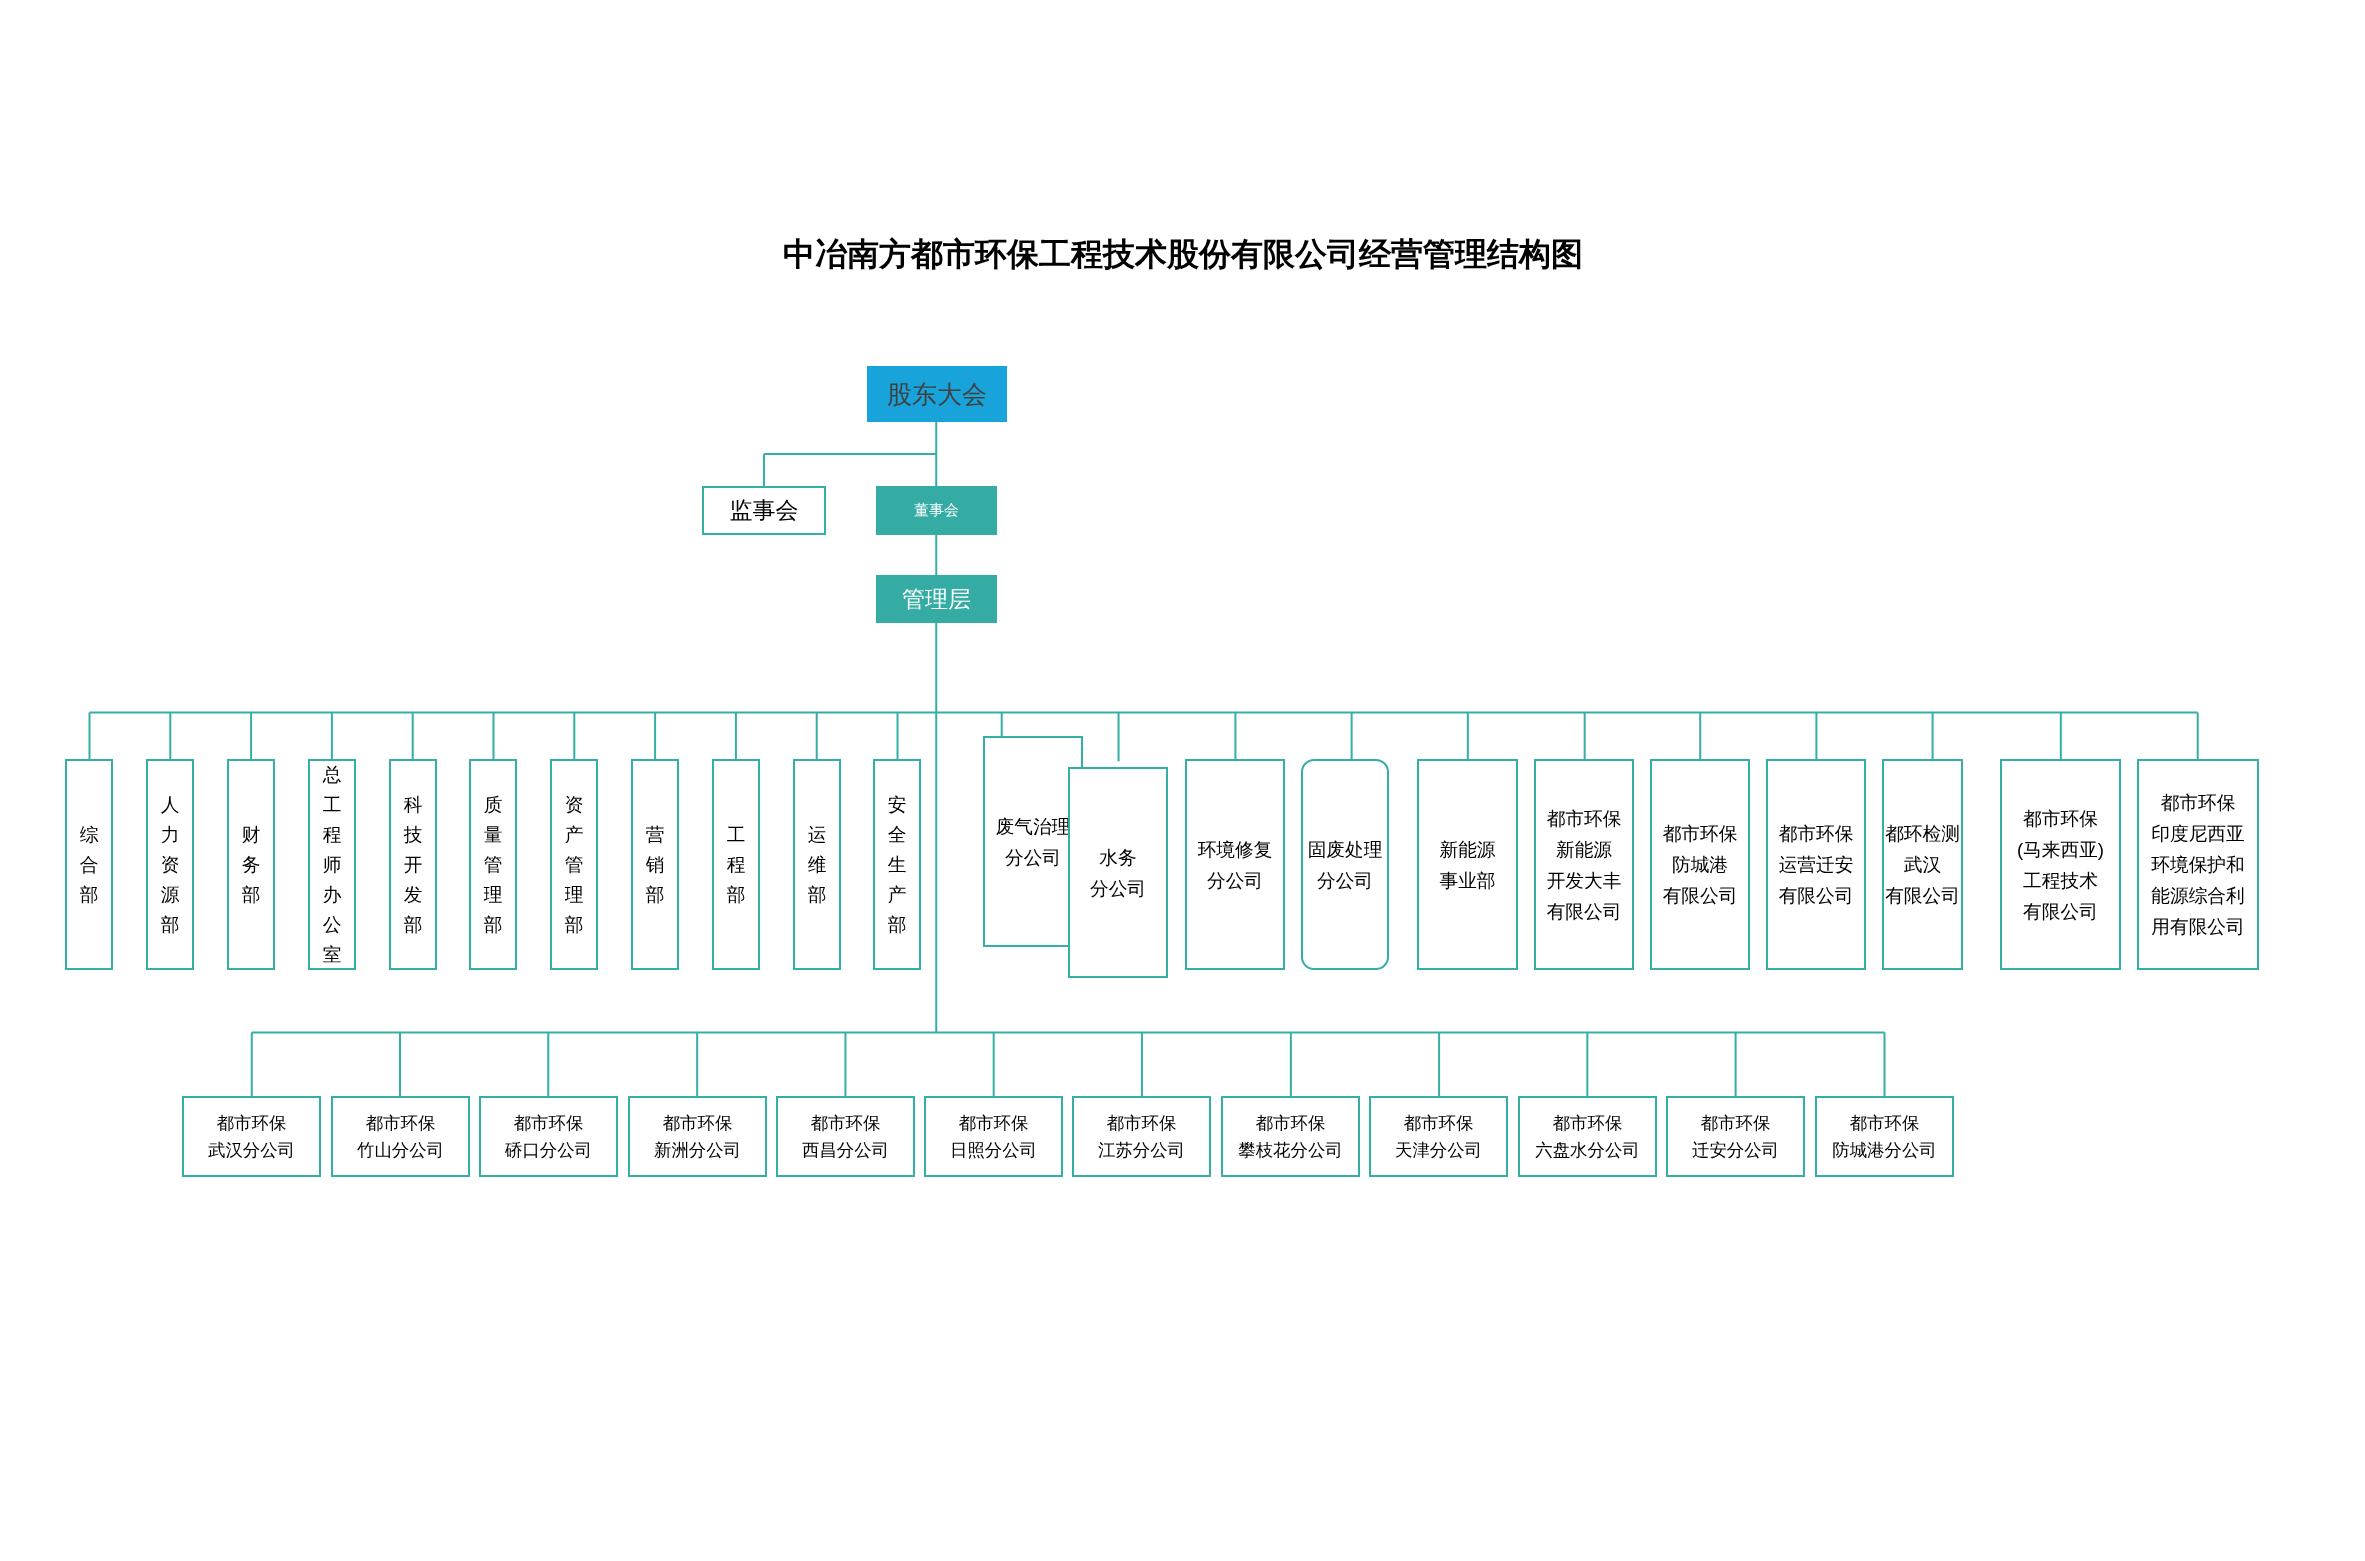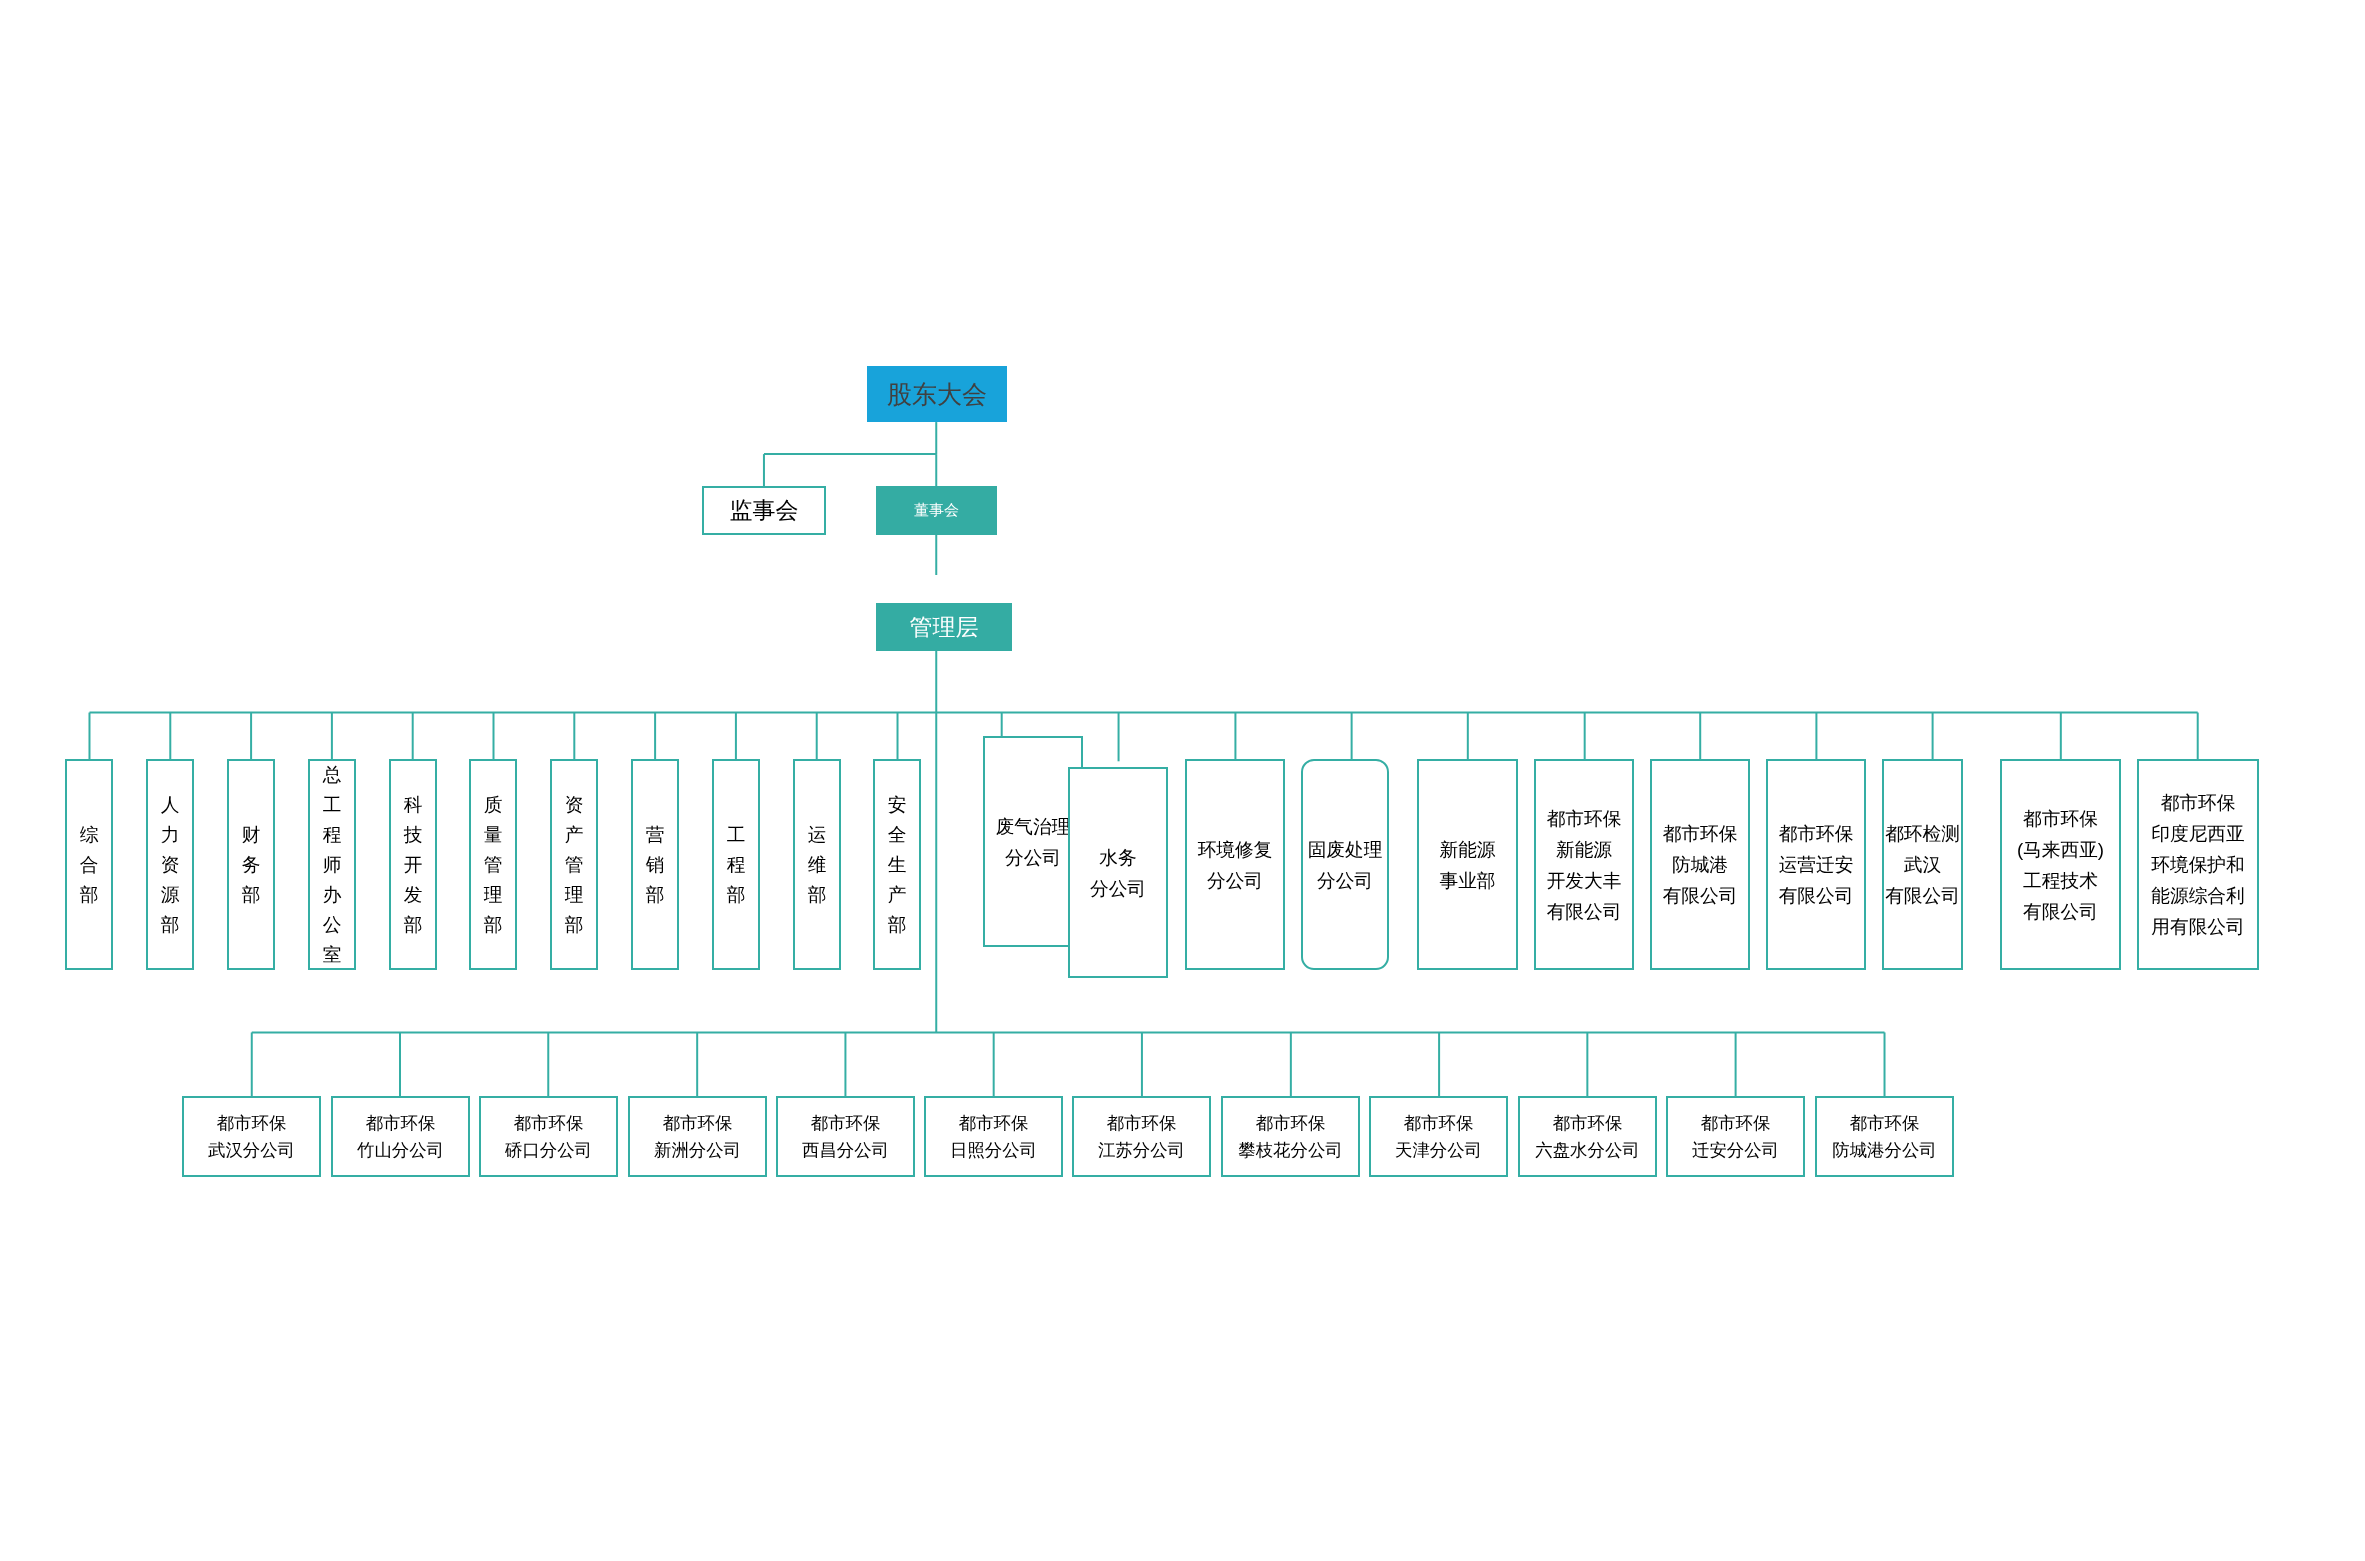--- a/index.html
+++ b/index.html
@@ -14,21 +14,21 @@
   .box {
     position:absolute; display:flex; align-items:center; justify-content:center;
     text-align:center; color:#000; background:#fff;
   }
   .outline { border:2px solid var(--line,#35AEA4); }
   .fill-blue { background:var(--blue,#18A3DA); color:#404040; border:none; }
   .fill-teal { background:var(--teal,#34ACA3); color:#fff; border:none; }
   #box-shareholders { left:867px; top:366px; width:140px; height:56px; font-size:25px; }
   #box-supervisory  { left:702px; top:486px; width:124px; height:49px; font-size:23px; }
   #box-board        { left:876px; top:486px; width:121px; height:49px; font-size:15px; }
-  #box-management   { left:876px; top:575px; width:136px; height:48px; font-size:23px;margin-top:28px; }
+  #box-management   { left:876px; top:575px; width:121px; height:48px; font-size:23px; }
   .dept-box   { font-size:18.7px; line-height:30px; white-space:pre-line; }
   .sub-box    { font-size:18.7px; line-height:31px; white-space:pre-line; }
   .branch-box { font-size:17.4px; line-height:27px; white-space:pre-line; }
 </style>
 </head>
 <body>
 
 <div class="stage">
   <svg class="connectors" viewBox="0 0 3543 2339" xmlns="http://www.w3.org/2000/svg">
       <line x1="1402" y1="632" x2="1402" y2="680" stroke="#35AEA4" stroke-width="3"></line>
@@ -68,20 +68,21 @@
       <line x1="1266" y1="1546" x2="1266" y2="1645" stroke="#35AEA4" stroke-width="3"></line>
       <line x1="1488" y1="1546" x2="1488" y2="1645" stroke="#35AEA4" stroke-width="3"></line>
       <line x1="1710" y1="1546" x2="1710" y2="1645" stroke="#35AEA4" stroke-width="3"></line>
       <line x1="1933" y1="1546" x2="1933" y2="1645" stroke="#35AEA4" stroke-width="3"></line>
       <line x1="2155" y1="1546" x2="2155" y2="1645" stroke="#35AEA4" stroke-width="3"></line>
       <line x1="2377" y1="1546" x2="2377" y2="1645" stroke="#35AEA4" stroke-width="3"></line>
       <line x1="2599" y1="1546" x2="2599" y2="1645" stroke="#35AEA4" stroke-width="3"></line>
       <line x1="2822" y1="1546" x2="2822" y2="1645" stroke="#35AEA4" stroke-width="3"></line>
     </svg>
 
+  <div class="title">中冶南方都市环保工程技术股份有限公司经营管理结构图</div>
 
   <div class="box fill-blue" id="box-shareholders">股东大会</div>
   <div class="box outline" id="box-supervisory">监事会</div>
   <div class="box fill-teal" id="box-board">董事会</div>
   <div class="box fill-teal" id="box-management">管理层</div>
 
   <div id="row-departments">
       <div class="box outline dept-box vtext" style="left: 65px; top: 759px; width: 48px; height: 211px;">综
 合
 部</div>

